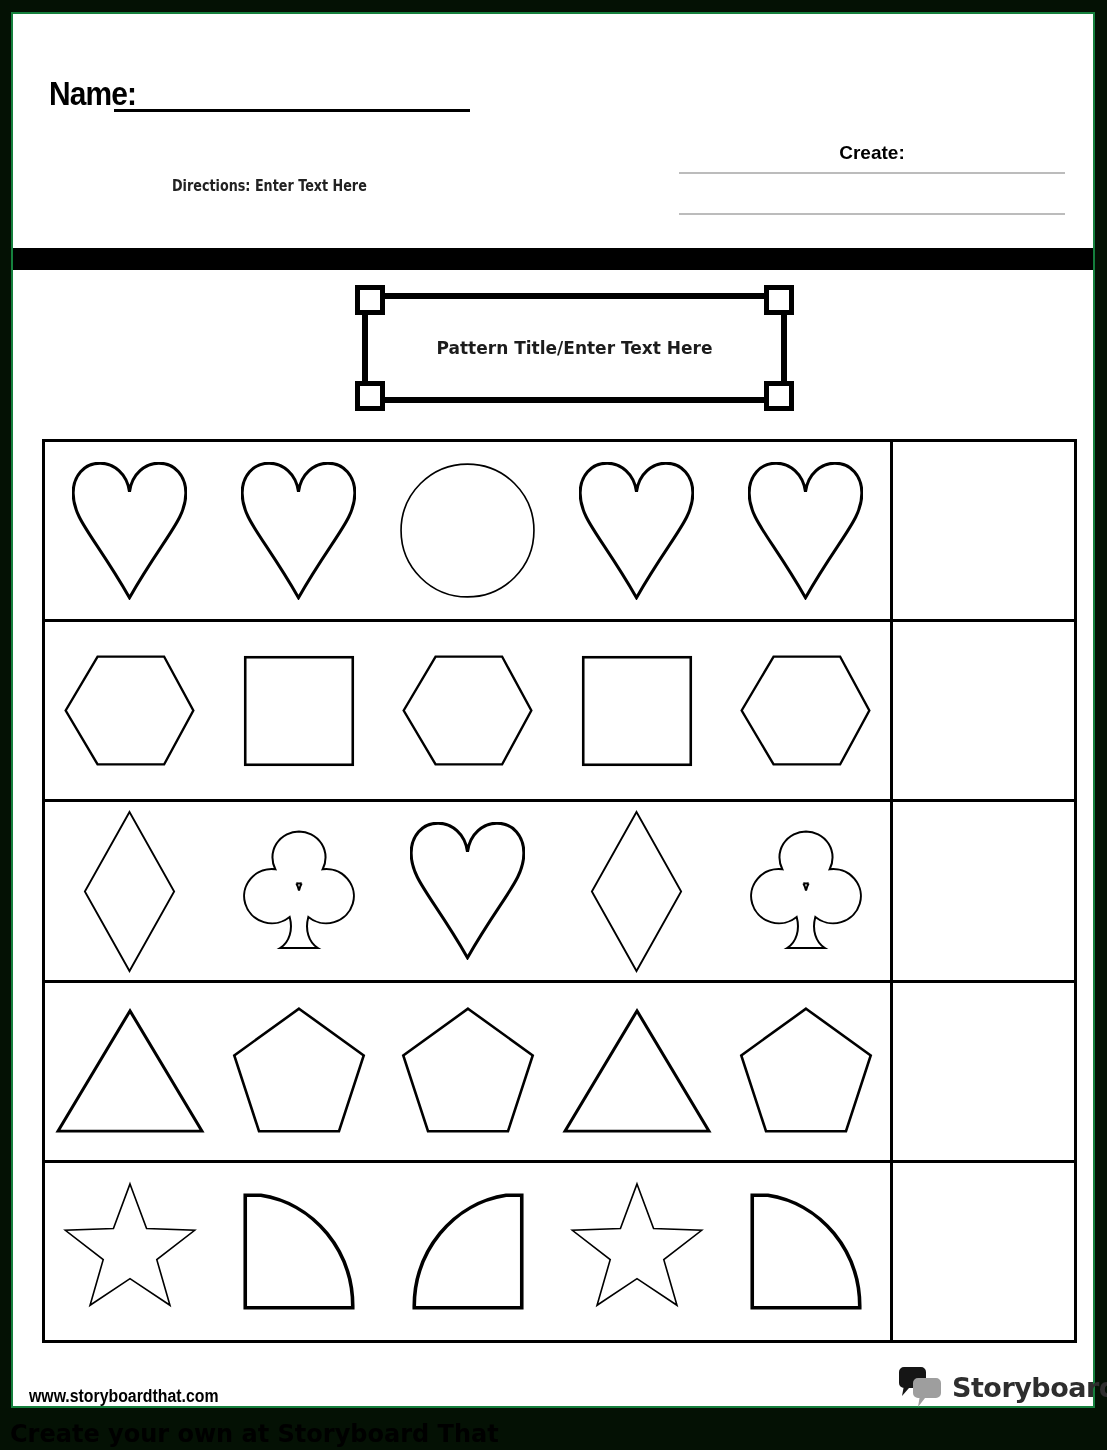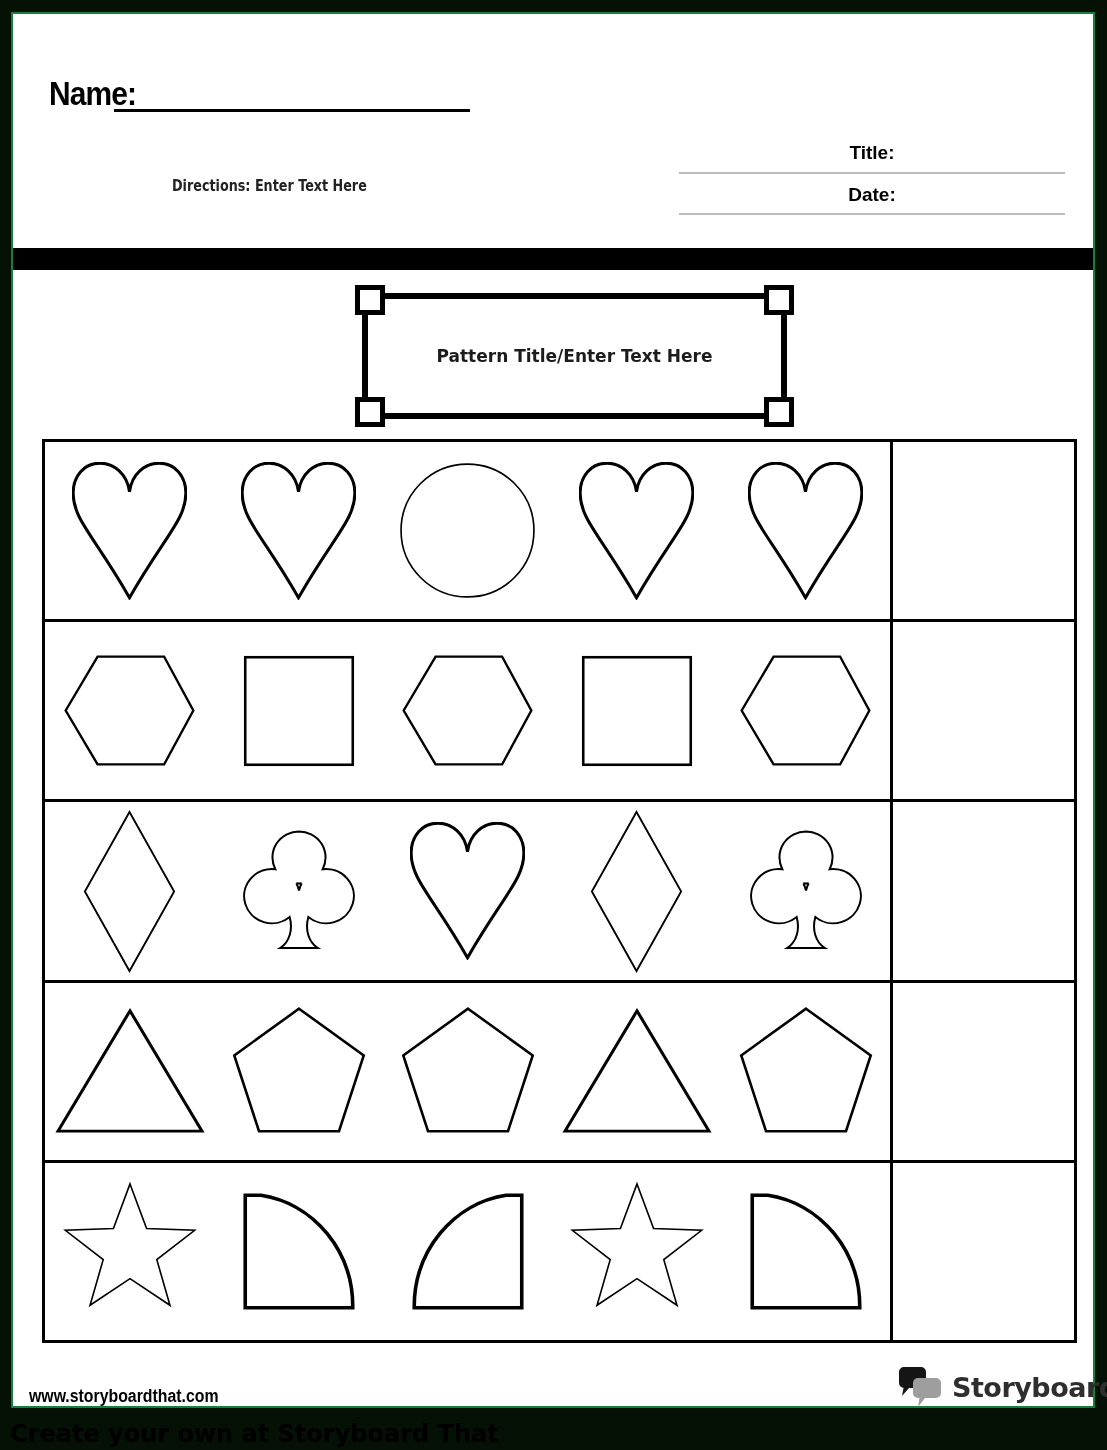--- a/index.html
+++ b/index.html
@@ -14,21 +14,21 @@
   .directions{position:absolute;left:159px;top:163px;font-size:15px;font-weight:700;
               font-family:"DejaVu Sans",sans-serif;transform:scaleX(.85);transform-origin:left top;
               white-space:nowrap;color:#222;}
   .score-block,.date-block{position:absolute;left:666px;width:386px;text-align:center;}
   .score-block{top:128px;} .date-block{top:170px;}
   .score-block .lbl,.date-block .lbl{font-size:19px;font-weight:700;transform:scaleX(.9);transform-origin:center top;}
   .rule{position:absolute;left:666px;width:386px;height:2px;background:var(--rule,#bcbcbc);}
   .rule.r1{top:158px;} .rule.r2{top:199px;}
   .black-bar{position:absolute;left:0;top:234px;width:100%;height:22px;background:var(--bar,#000);}
   
-  .frame{position:absolute;left:349px;top:279px;width:425px;height:126px;border:6px solid #000;
+  .frame{position:absolute;left:349px;top:279px;width:425px;height:110px;border:6px solid #000;
          box-sizing:border-box;background:#fff;display:flex;align-items:center;justify-content:center;}
   .corner{position:absolute;width:30px;height:30px;border:5px solid #000;background:#fff;box-sizing:border-box;}
   .corner.tl{left:-13px;top:-14px;} .corner.tr{right:-13px;top:-14px;}
   .corner.bl{left:-13px;bottom:-14px;} .corner.br{right:-13px;bottom:-14px;}
   .frame-title{font-size:17px;font-weight:700;font-family:"DejaVu Sans",sans-serif;color:#1c1c1c;}
   
   .grid{position:absolute;left:29px;top:425px;width:1035px;height:904px;border:3px solid #000;
         box-sizing:border-box;display:flex;flex-direction:column;background:#fff;}
   .grow{flex:1;display:flex;min-height:0;}
   .grow + .grow{border-top:3px solid #000;}
@@ -51,26 +51,23 @@
 
 <div class="canvas">
   <div class="page">
 
     <div class="name-label">Name:</div>
     <div class="name-line"></div>
 
     <div class="directions">Directions: Enter Text Here</div>
 
     <div class="score-block">
-      <span class="lbl">Title:</span>
+      <span class="lbl">Create:</span>
     </div>
     <div class="rule r1"></div>
-    <div class="date-block">
-      <span class="lbl">Date:</span>
-    </div>
     <div class="rule r2"></div>
 
     <div class="black-bar"></div>
 
     <div class="frame">
       <div class="corner tl"></div>
       <div class="corner tr"></div>
       <div class="corner bl"></div>
       <div class="corner br"></div>
       <div class="frame-title">Pattern Title/Enter Text Here</div>

